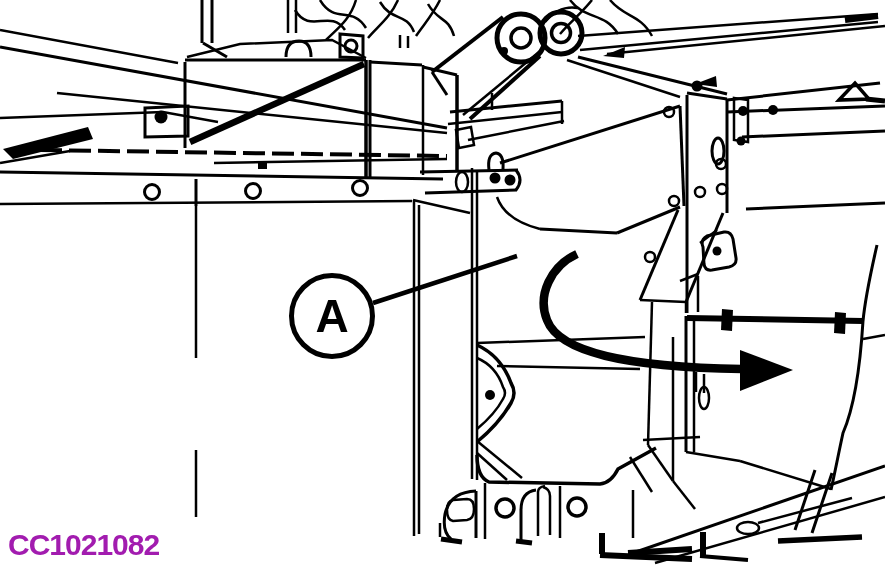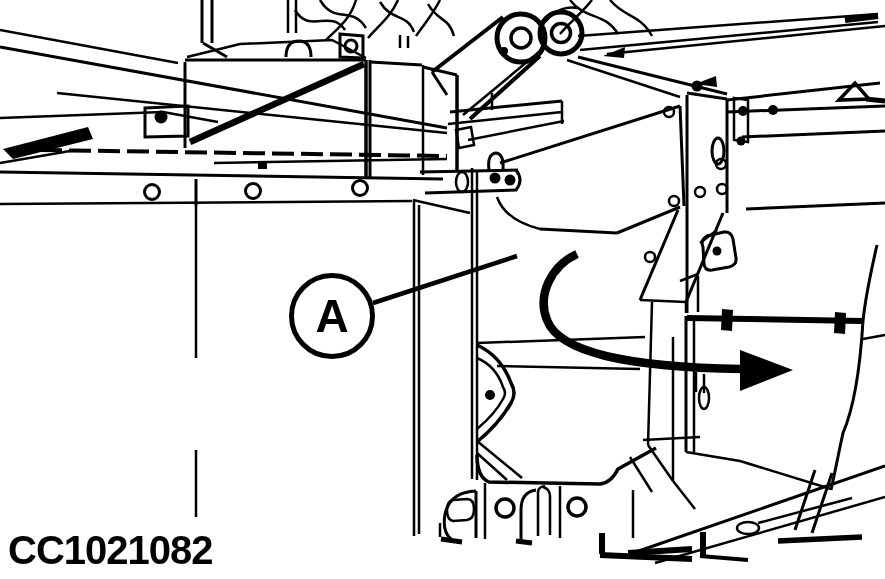--- a/index.html
+++ b/index.html
@@ -10,21 +10,21 @@
   #artwork{position:absolute;left:0;top:0;}
   #callout-a{
     position:absolute;left:289px;top:273px;width:86px;height:86px;
     border:5px solid #000;border-radius:50%;box-sizing:border-box;
     display:flex;align-items:center;justify-content:center;
     font-weight:bold;font-size:46px;color:#000;background:#fff;
     line-height:1;
   }
   #figure-code{
     position:absolute;left:8px;top:528px;
-    font-weight:bold;font-size:40px;letter-spacing:-1px;color:#000000;
+    font-weight:bold;font-size:30px;letter-spacing:-1px;color:#a21caf;
   }
 </style>
 </head>
 <body>
 
 <div id="canvas">
 
   <svg id="artwork" width="885" height="579" viewBox="0 0 885 579" fill="none" stroke="#000" stroke-width="3" stroke-linecap="butt" stroke-linejoin="miter">
 
     <g>

